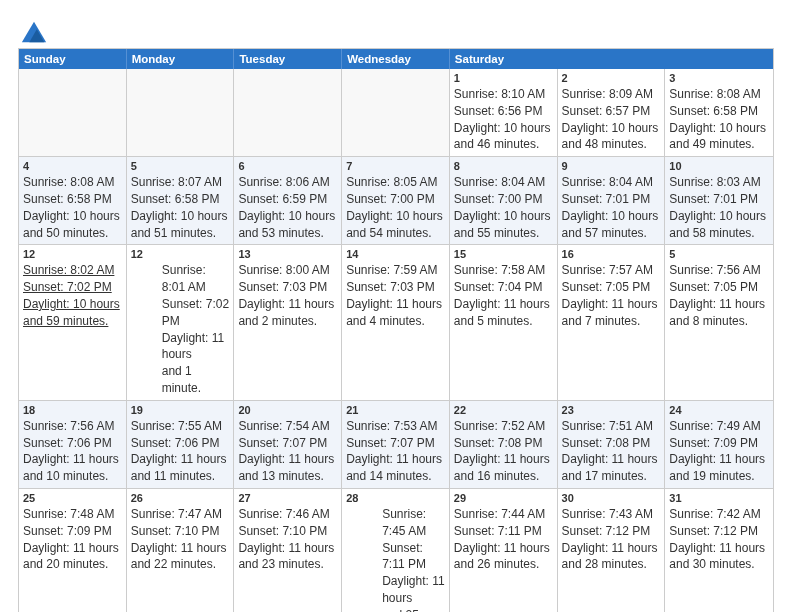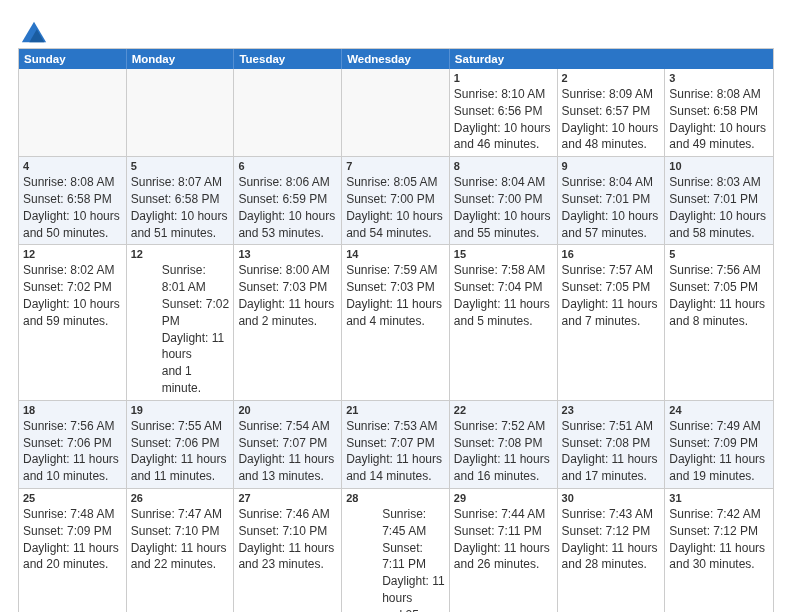--- a/index.html
+++ b/index.html
@@ -216,21 +216,21 @@
             <div class="day-num">10</div>
             <div class="day-info" style="white-space: pre-line;">Sunrise: 8:03 AM
 Sunset: 7:01 PM
 Daylight: 10 hours
 and 58 minutes.</div>
           </div>
         </div>
         <div class="cal-row">
           <div class="cal-cell">
             <div class="day-num">12</div>
-            <div class="day-info" style="white-space: pre-line;">Sunrise: 8:02 AM
+            <div class="day-info" style="white-space: pre-line; text-decoration: underline;">Sunrise: 8:02 AM
 Sunset: 7:02 PM
 Daylight: 10 hours
 and 59 minutes.</div>
           </div>
           <div class="cal-cell">
             <div class="day-num">12</div>
             <div class="day-info" style="white-space: pre-line; margin-left: 31px;">Sunrise: 8:01 AM
 Sunset: 7:02 PM
 Daylight: 11 hours
 and 1 minute.</div>

